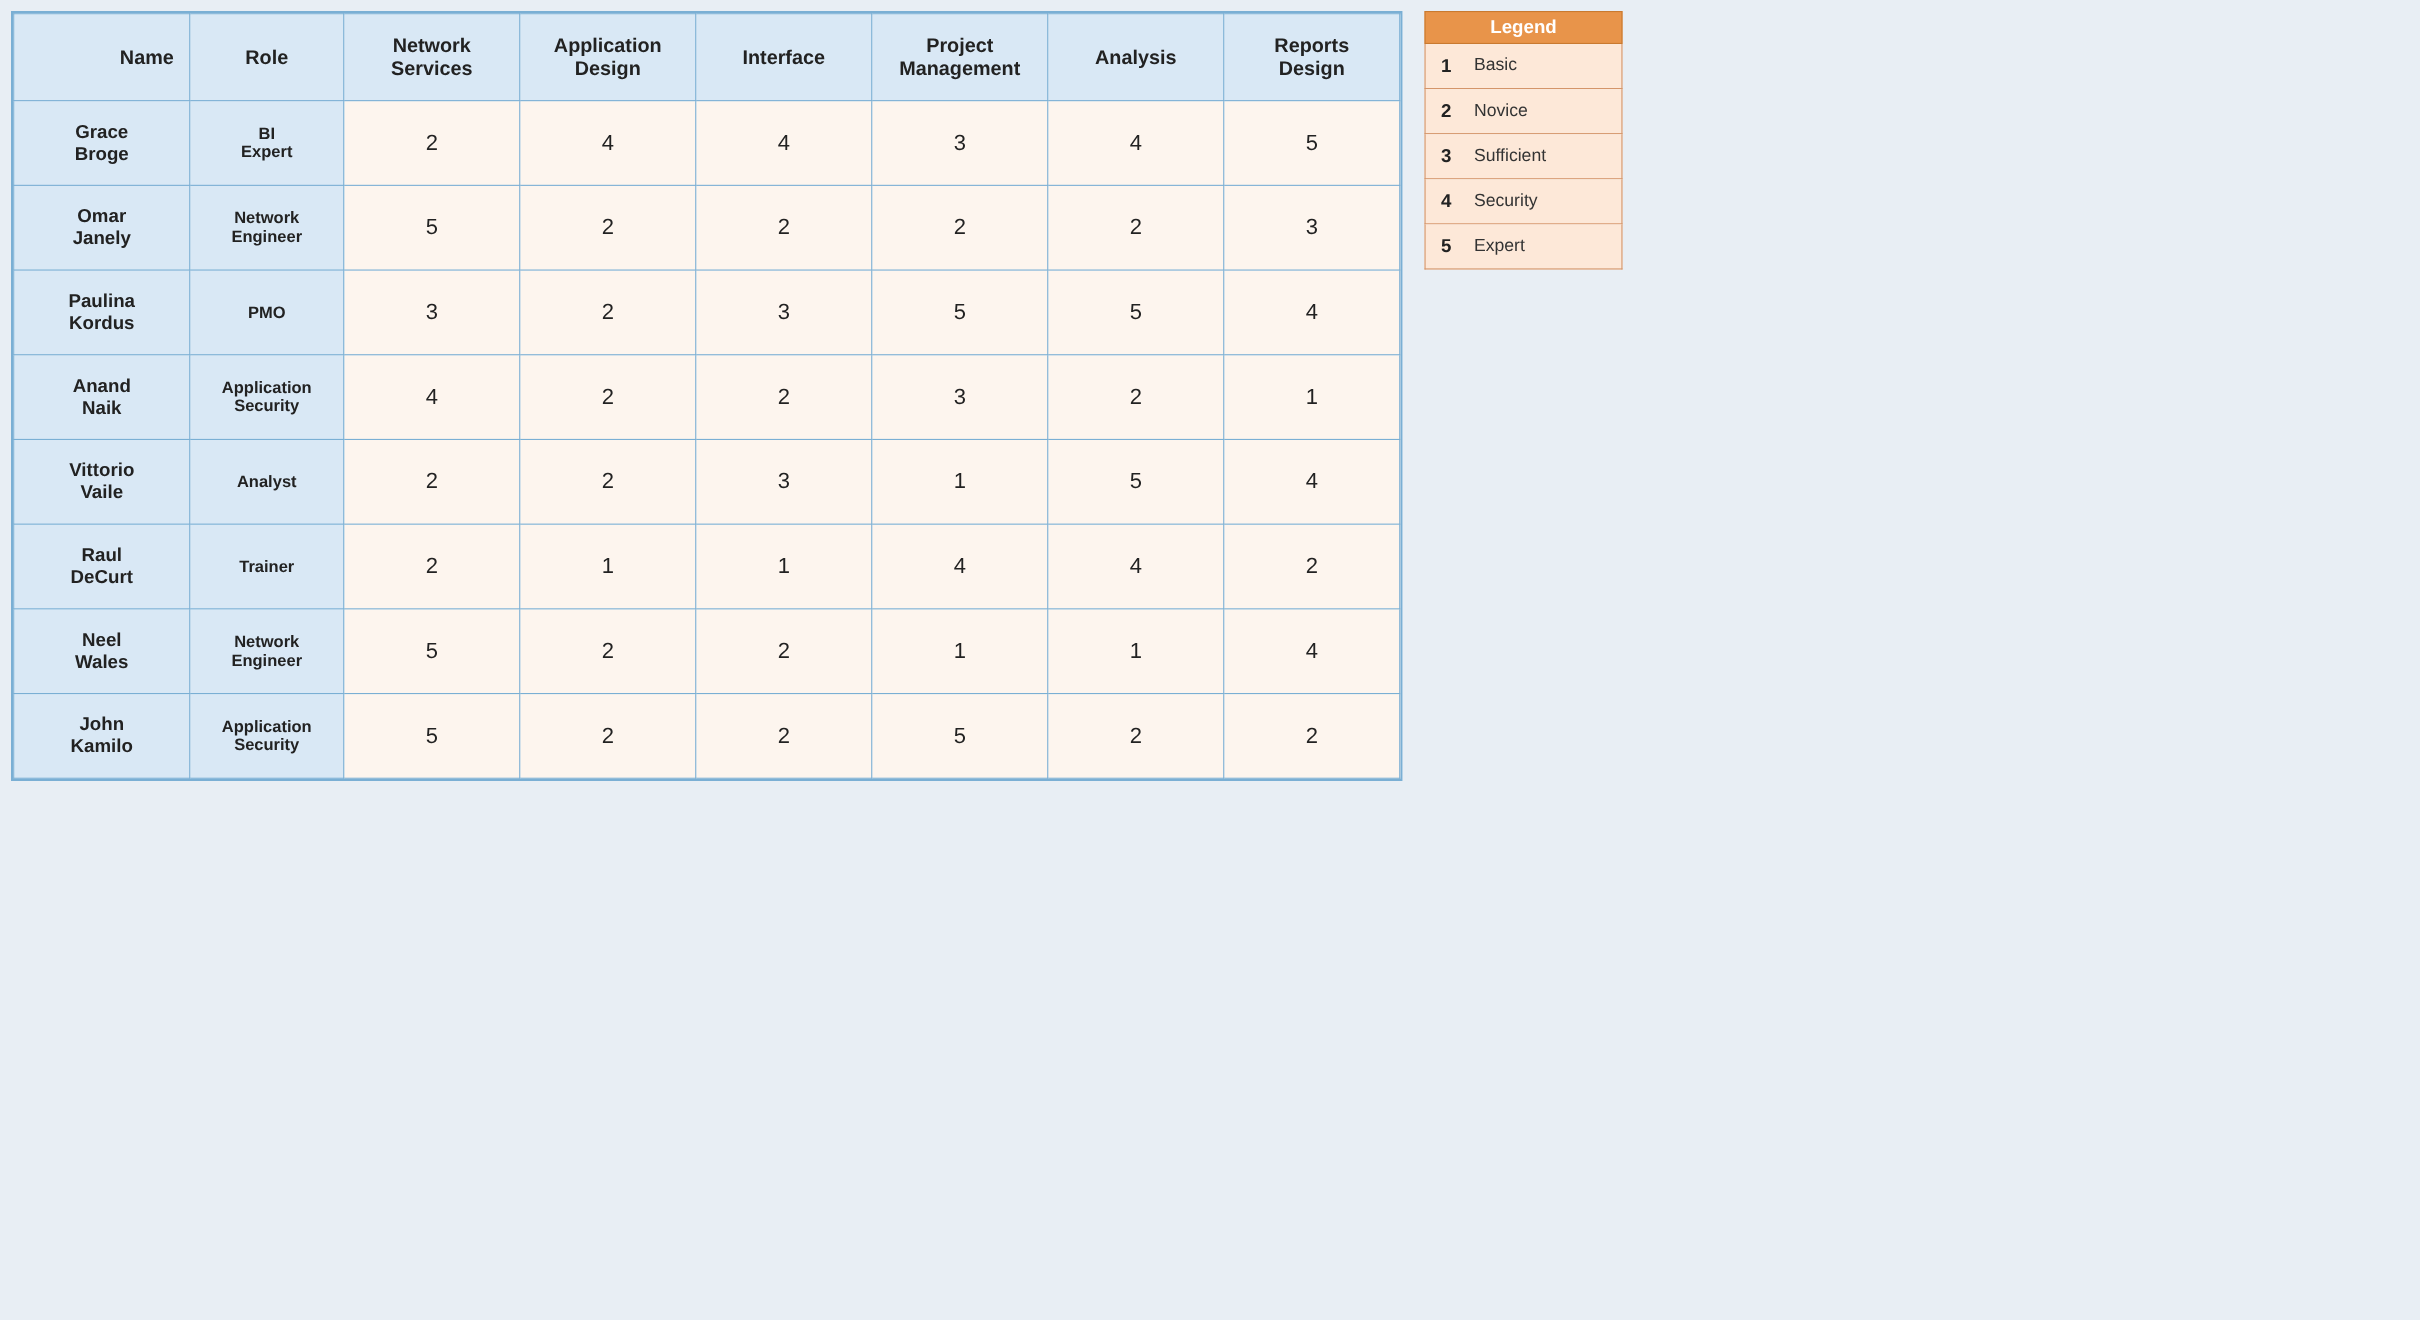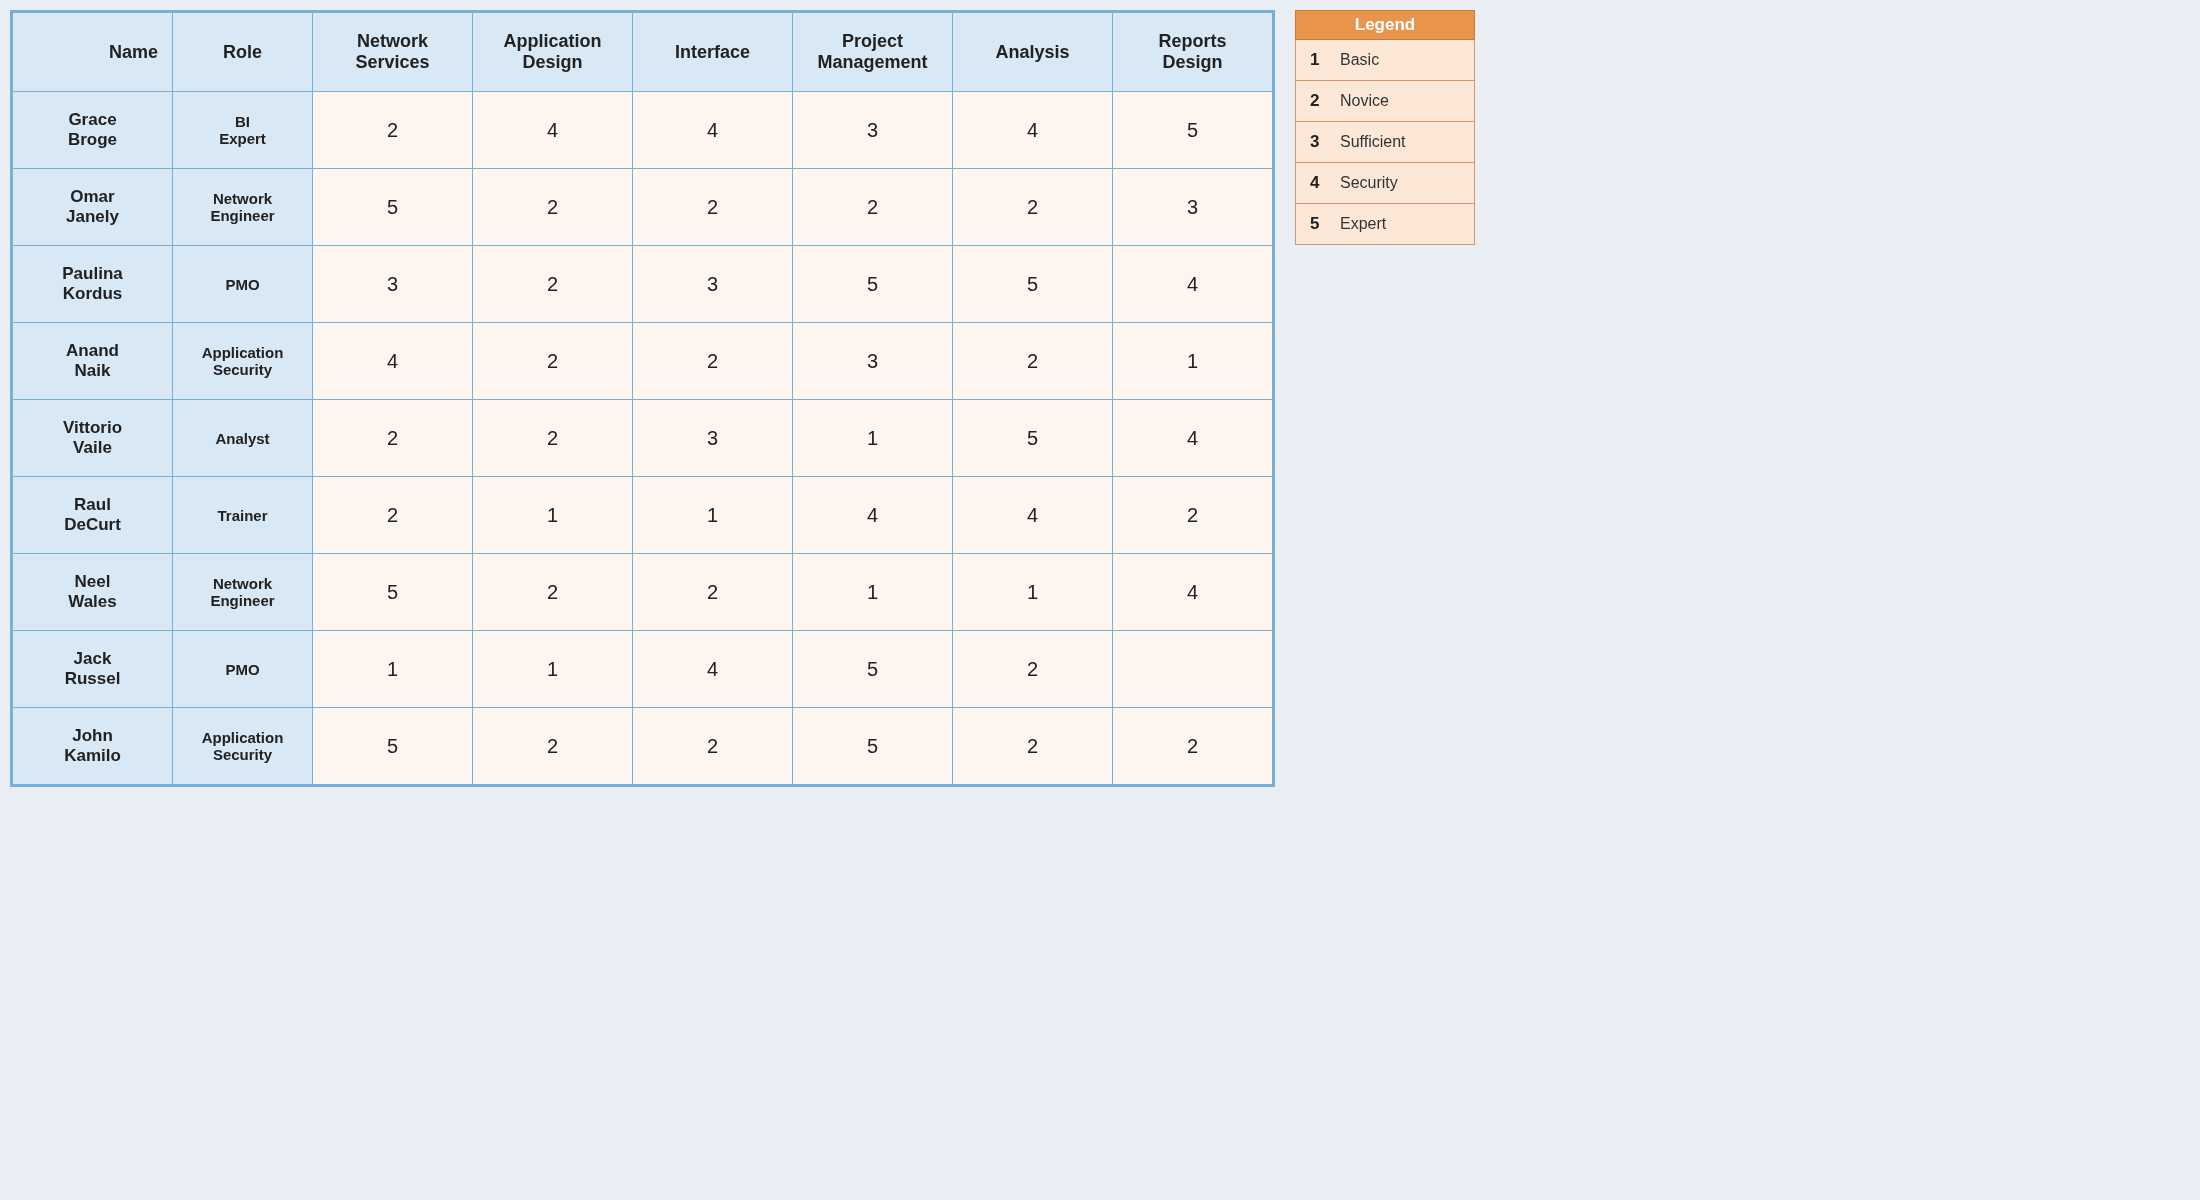--- a/index.html
+++ b/index.html
@@ -185,30 +185,20 @@
             <td>Neel<br>Wales</td>
             <td>Network<br>Engineer</td>
             <td>5</td>
             <td>2</td>
             <td>2</td>
             <td>1</td>
             <td>1</td>
             <td>4</td>
           </tr>
           <tr>
-            <td>Jack<br>Russel</td>
-            <td>PMO</td>
-            <td>1</td>
-            <td>1</td>
-            <td>4</td>
-            <td>5</td>
-            <td>2</td>
-            <td class="empty-cell"></td>
-          </tr>
-          <tr>
             <td>John<br>Kamilo</td>
             <td>Application<br>Security</td>
             <td>5</td>
             <td>2</td>
             <td>2</td>
             <td>5</td>
             <td>2</td>
             <td>2</td>
           </tr>
         </tbody>

